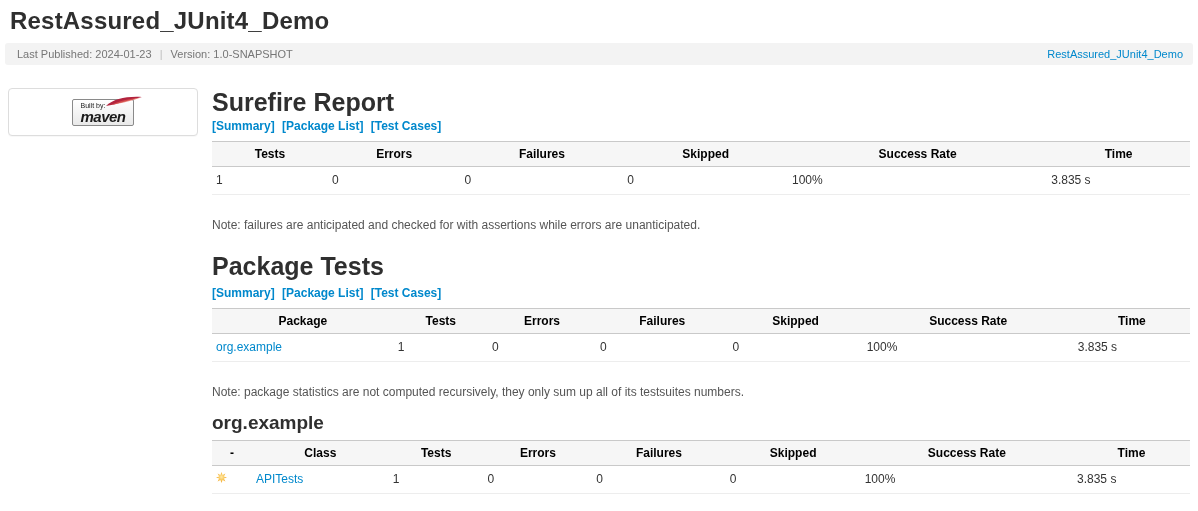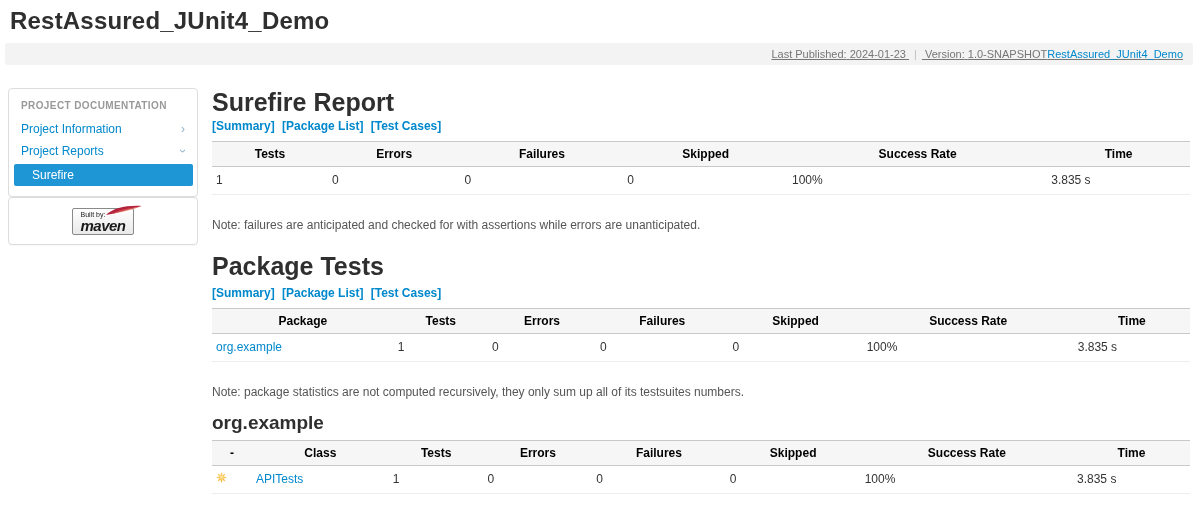--- a/index.html
+++ b/index.html
@@ -18,26 +18,25 @@
     color: #2f2f2f;
     padding: 7px 0 5px 10px;
     letter-spacing: 0.2px;
   }
   .banner {
     margin: 3px 5px 0 5px;
     height: 22px;
     background: #f3f3f3;
     border-radius: 3px;
     display: flex;
-    justify-content: flex-end;
+    justify-content: space-between;
     align-items: center;
     padding: 0 10px 0 12px;
     font-size: 11px;
     color: #767676;
-    text-decoration: underline;
   }
   .banner .sep { color: #c0c0c0; margin: 0 5px; }
   .banner-right a { color: #0088cc; font-size: 11px; }
 
   
   .layout { display: flex; margin-top: 23px; }
 
   
   .sidebar { width: 190px; flex-shrink: 0; margin-left: 8px; }
   .side-card {
@@ -161,32 +160,20 @@
     <span>1.0-SNAPSHOT</span>
   </div>
   <div class="banner-right">
     <a>RestAssured_JUnit4_Demo</a>
   </div>
 </div>
 
 <div class="layout">
 
   <div class="sidebar">
-    <div class="side-card nav-card">
-      <div class="side-section-title">PROJECT DOCUMENTATION</div>
-      <a class="side-link">
-        <span>Project Information</span>
-        <span class="chev">›</span>
-      </a>
-      <a class="side-link">
-        <span>Project Reports</span>
-        <span class="chev down">›</span>
-      </a>
-      <div class="side-active">Surefire</div>
-    </div>
 
     <div class="side-card logo-card">
       <div class="maven-badge">
         <span class="builtby">Built by:</span>
         <span class="maven-word">maven</span>
         <svg class="maven-feather" width="38" height="12" viewBox="0 0 38 12">
           <path d="M1,10 C8,3 22,0 37,1 C30,3 24,4 18,6 C12,8 6,9 1,10 Z" fill="#b2233e"></path>
           <path d="M6,9 C14,5 26,2.5 36,1.6 C28,4.5 16,7.5 6,9 Z" fill="#e05a4e" opacity="0.7"></path>
         </svg>
       </div>

